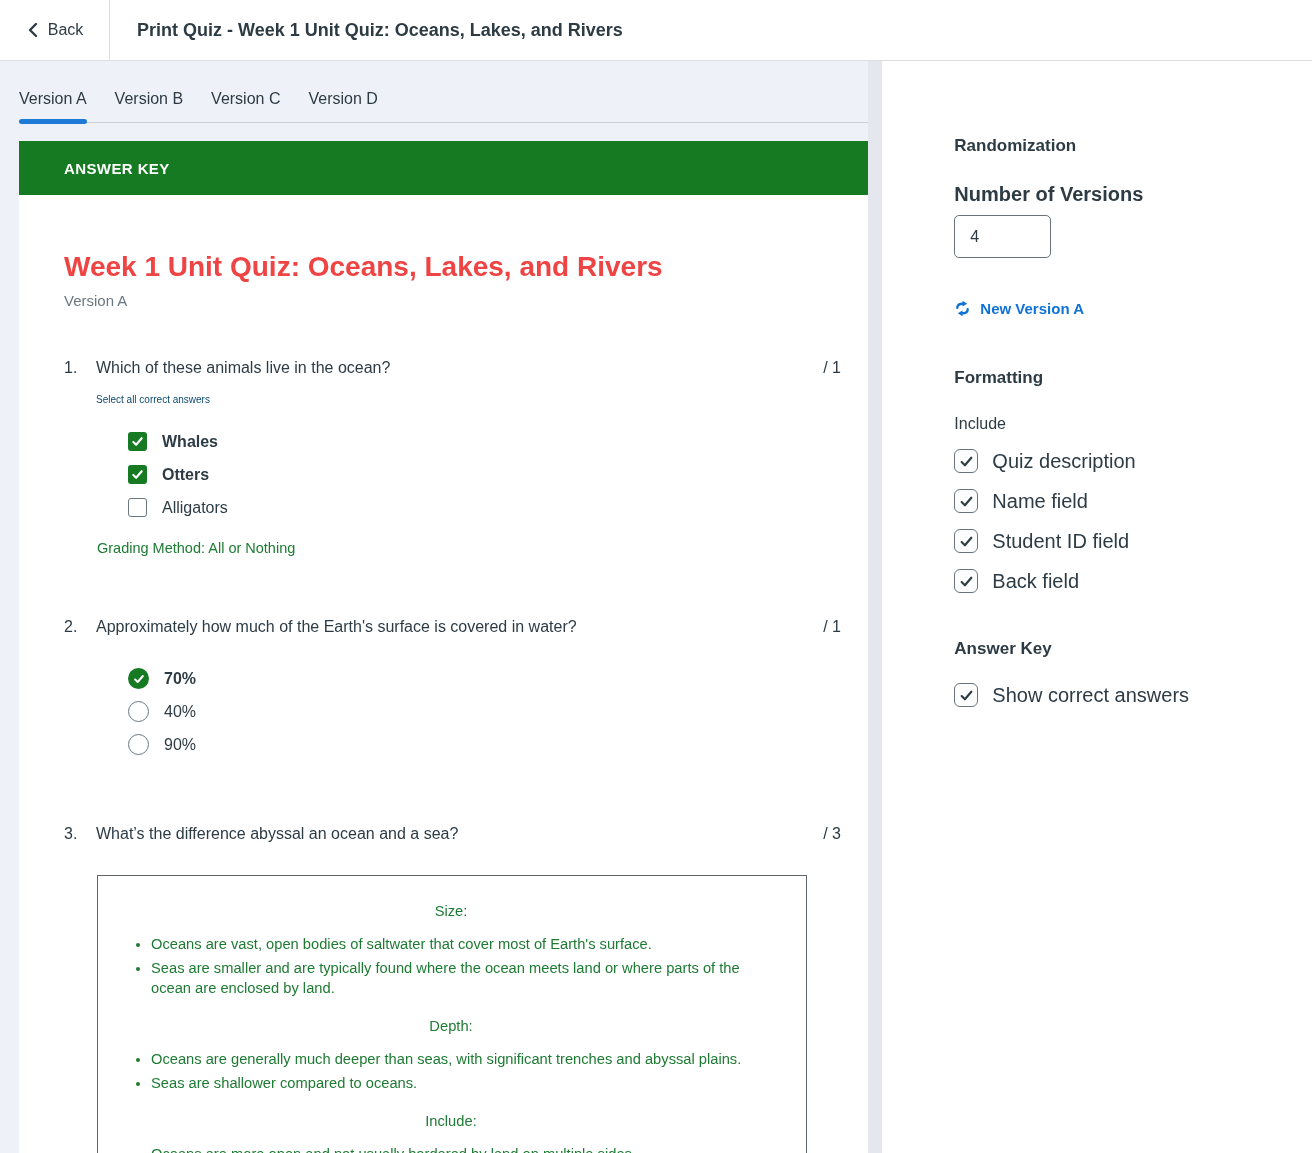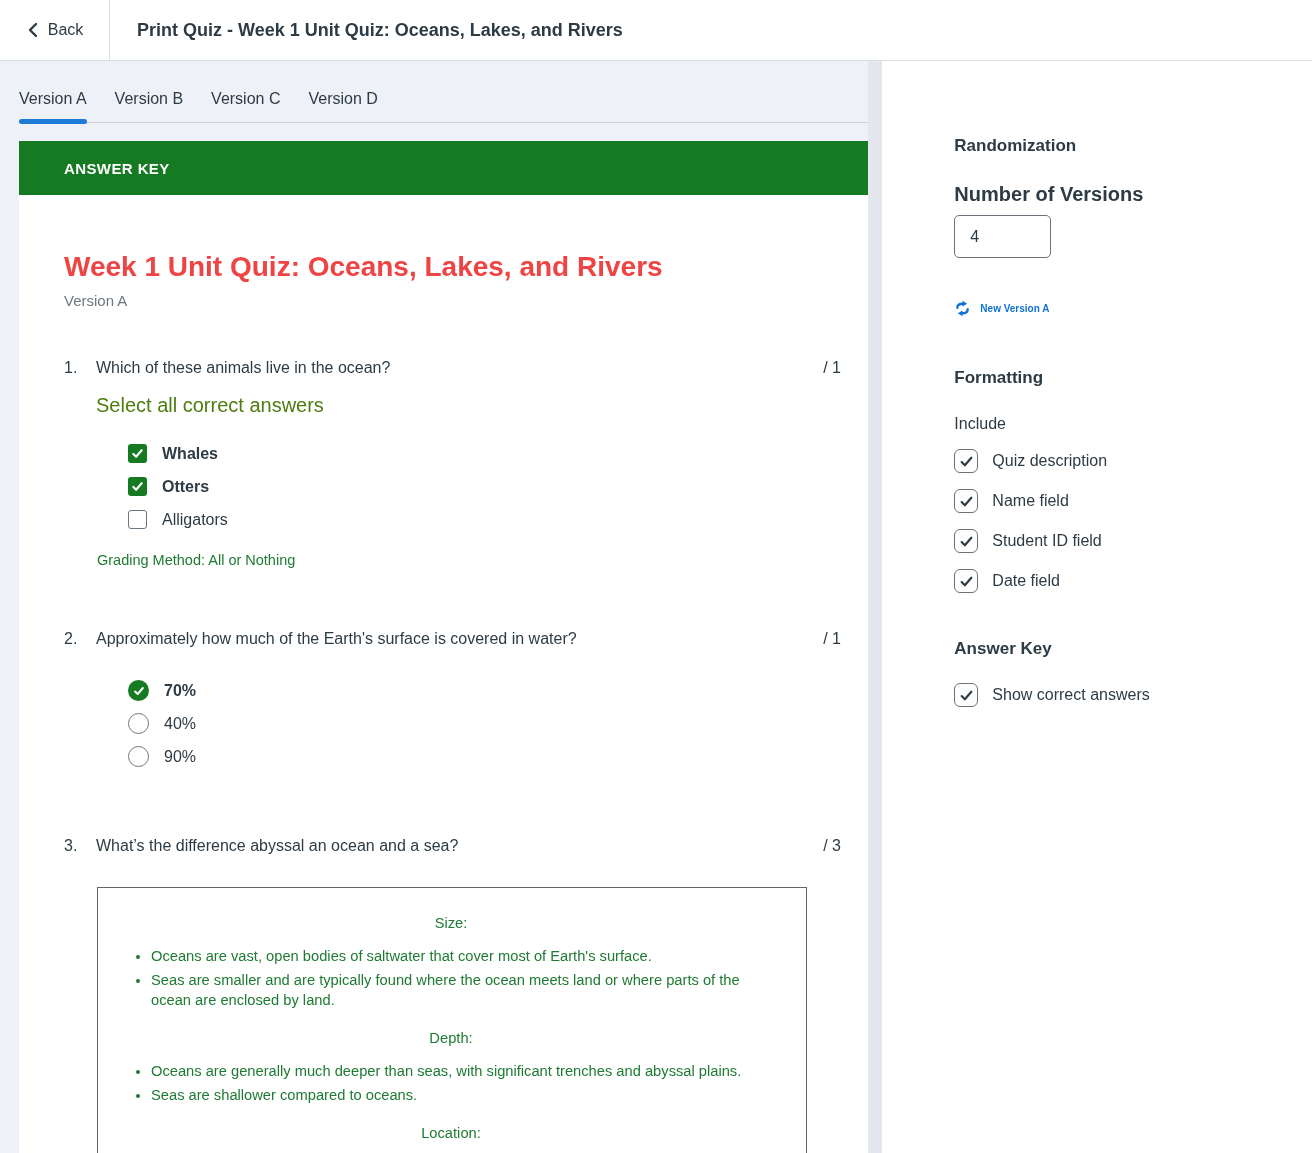--- a/index.html
+++ b/index.html
@@ -31,21 +31,21 @@
   .paper { margin-left:19px; width:867px; background:#fff; min-height:951px; padding:56px 45px 40px 45px; }
 
   .quiz-title { font-size:28px; font-weight:600; color:#ef4444; }
   .quiz-version { margin-top:9px; font-size:15px; color:#6b7780; }
 
   .question { margin-top:50px; }
   .q-head { display:flex; font-size:16px; }
   .q-num { width:32px; flex:none; }
   .q-text { flex:1; padding-right:20px; }
   .q-points { flex:none; }
-  .q-instruction { margin:17px 0 0 32px; font-size:20px; color:#4d7c0f; }
+  .q-instruction { margin:17px 0 0 32px; font-size:10px; color:#0c4a6e; }
 
   .opt-list { margin:20px 0 0 64px; }
   .opt-row { display:flex; align-items:center; gap:15px; height:33px; font-size:16px; }
   .opt-row .lbl.correct { font-weight:700; }
 
   .qcheck { width:19px; height:19px; border-radius:3px; flex:none; display:flex; align-items:center; justify-content:center; }
   .qcheck.checked { background:#157a21; }
   .qcheck.unchecked { background:#fff; border:1.5px solid #6b7780; }
 
   .qradio { width:21px; height:21px; border-radius:50%; flex:none; display:flex; align-items:center; justify-content:center; }
@@ -61,24 +61,24 @@
   .ans-heading.first { margin-top:0; }
   .answer-box ul { margin-top:13px; padding-left:27px; }
   .answer-box li { margin-bottom:4px; }
 
   
   .sb-h { font-size:17px; font-weight:700; }
   .sb-sub { font-size:20px; font-weight:700; margin-top:27px; }
   .num-input { margin-top:9px; width:97px; height:43px; border:1px solid #6a737b; border-radius:5px;
     font-size:16px; padding-left:15px; color:#2d3b45; font-family:inherit; background:#fff; }
   .link-row { margin-top:42px; display:flex; align-items:center; gap:9px; cursor:pointer;
-    color:#0e72d6; font-size:10px; font-weight:700; }
+    color:#0e72d6; font-size:15px; font-weight:700; }
   .sb-section { margin-top:51px; }
   .include-lbl { margin-top:27px; font-size:16px; }
-  .sb-opt { display:flex; align-items:center; gap:14px; margin-top:16px; font-size:16px; cursor:pointer; }
+  .sb-opt { display:flex; align-items:center; gap:14px; margin-top:16px; font-size:20px; cursor:pointer; }
   .sbcheck { width:24px; height:24px; border:1.5px solid #6a737b; border-radius:6px; background:#fdfdfd;
     flex:none; display:flex; align-items:center; justify-content:center; }
   .mt-lg { margin-top:46px; }
 </style>
 </head>
 <body>
 
 <div class="header">
   <div class="back-btn">
     <span style="display:flex;">
@@ -176,21 +176,21 @@
           <div class="ans-heading first">Size:</div>
           <ul>
             <li>Oceans are vast, open bodies of saltwater that cover most of Earth's surface.</li>
             <li>Seas are smaller and are typically found where the ocean meets land or where parts of the ocean are enclosed by land.</li>
           </ul>
           <div class="ans-heading">Depth:</div>
           <ul>
             <li>Oceans are generally much deeper than seas, with significant trenches and abyssal plains.</li>
             <li>Seas are shallower compared to oceans.</li>
           </ul>
-          <div class="ans-heading">Location:</div>
+          <div class="ans-heading">Include:</div>
           <ul>
             <li>Oceans are more open and not usually bordered by land on multiple sides.</li>
 
           </ul>
         </div>
       </div>
 
     </div>
   </div>
 
@@ -238,21 +238,21 @@
           </svg>
       </span>
       <span>Student ID field</span>
     </div>
     <div class="sb-opt">
       <span class="sbcheck">
         <svg width="15" height="15" viewBox="0 0 14 14">
             <path d="M2.5 7.5 L5.5 10.5 L11.5 3.5" stroke="#2d3b45" stroke-width="2" fill="none" stroke-linecap="round" stroke-linejoin="round"></path>
           </svg>
       </span>
-      <span>Date field</span>
+      <span>Back field</span>
     </div>
 
     <div class="sb-h mt-lg">Answer Key</div>
     <div class="sb-opt" style="margin-top:24px;">
       <span class="sbcheck">
         <svg width="15" height="15" viewBox="0 0 14 14">
             <path d="M2.5 7.5 L5.5 10.5 L11.5 3.5" stroke="#2d3b45" stroke-width="2" fill="none" stroke-linecap="round" stroke-linejoin="round"></path>
           </svg>
       </span>
       <span>Show correct answers</span>

